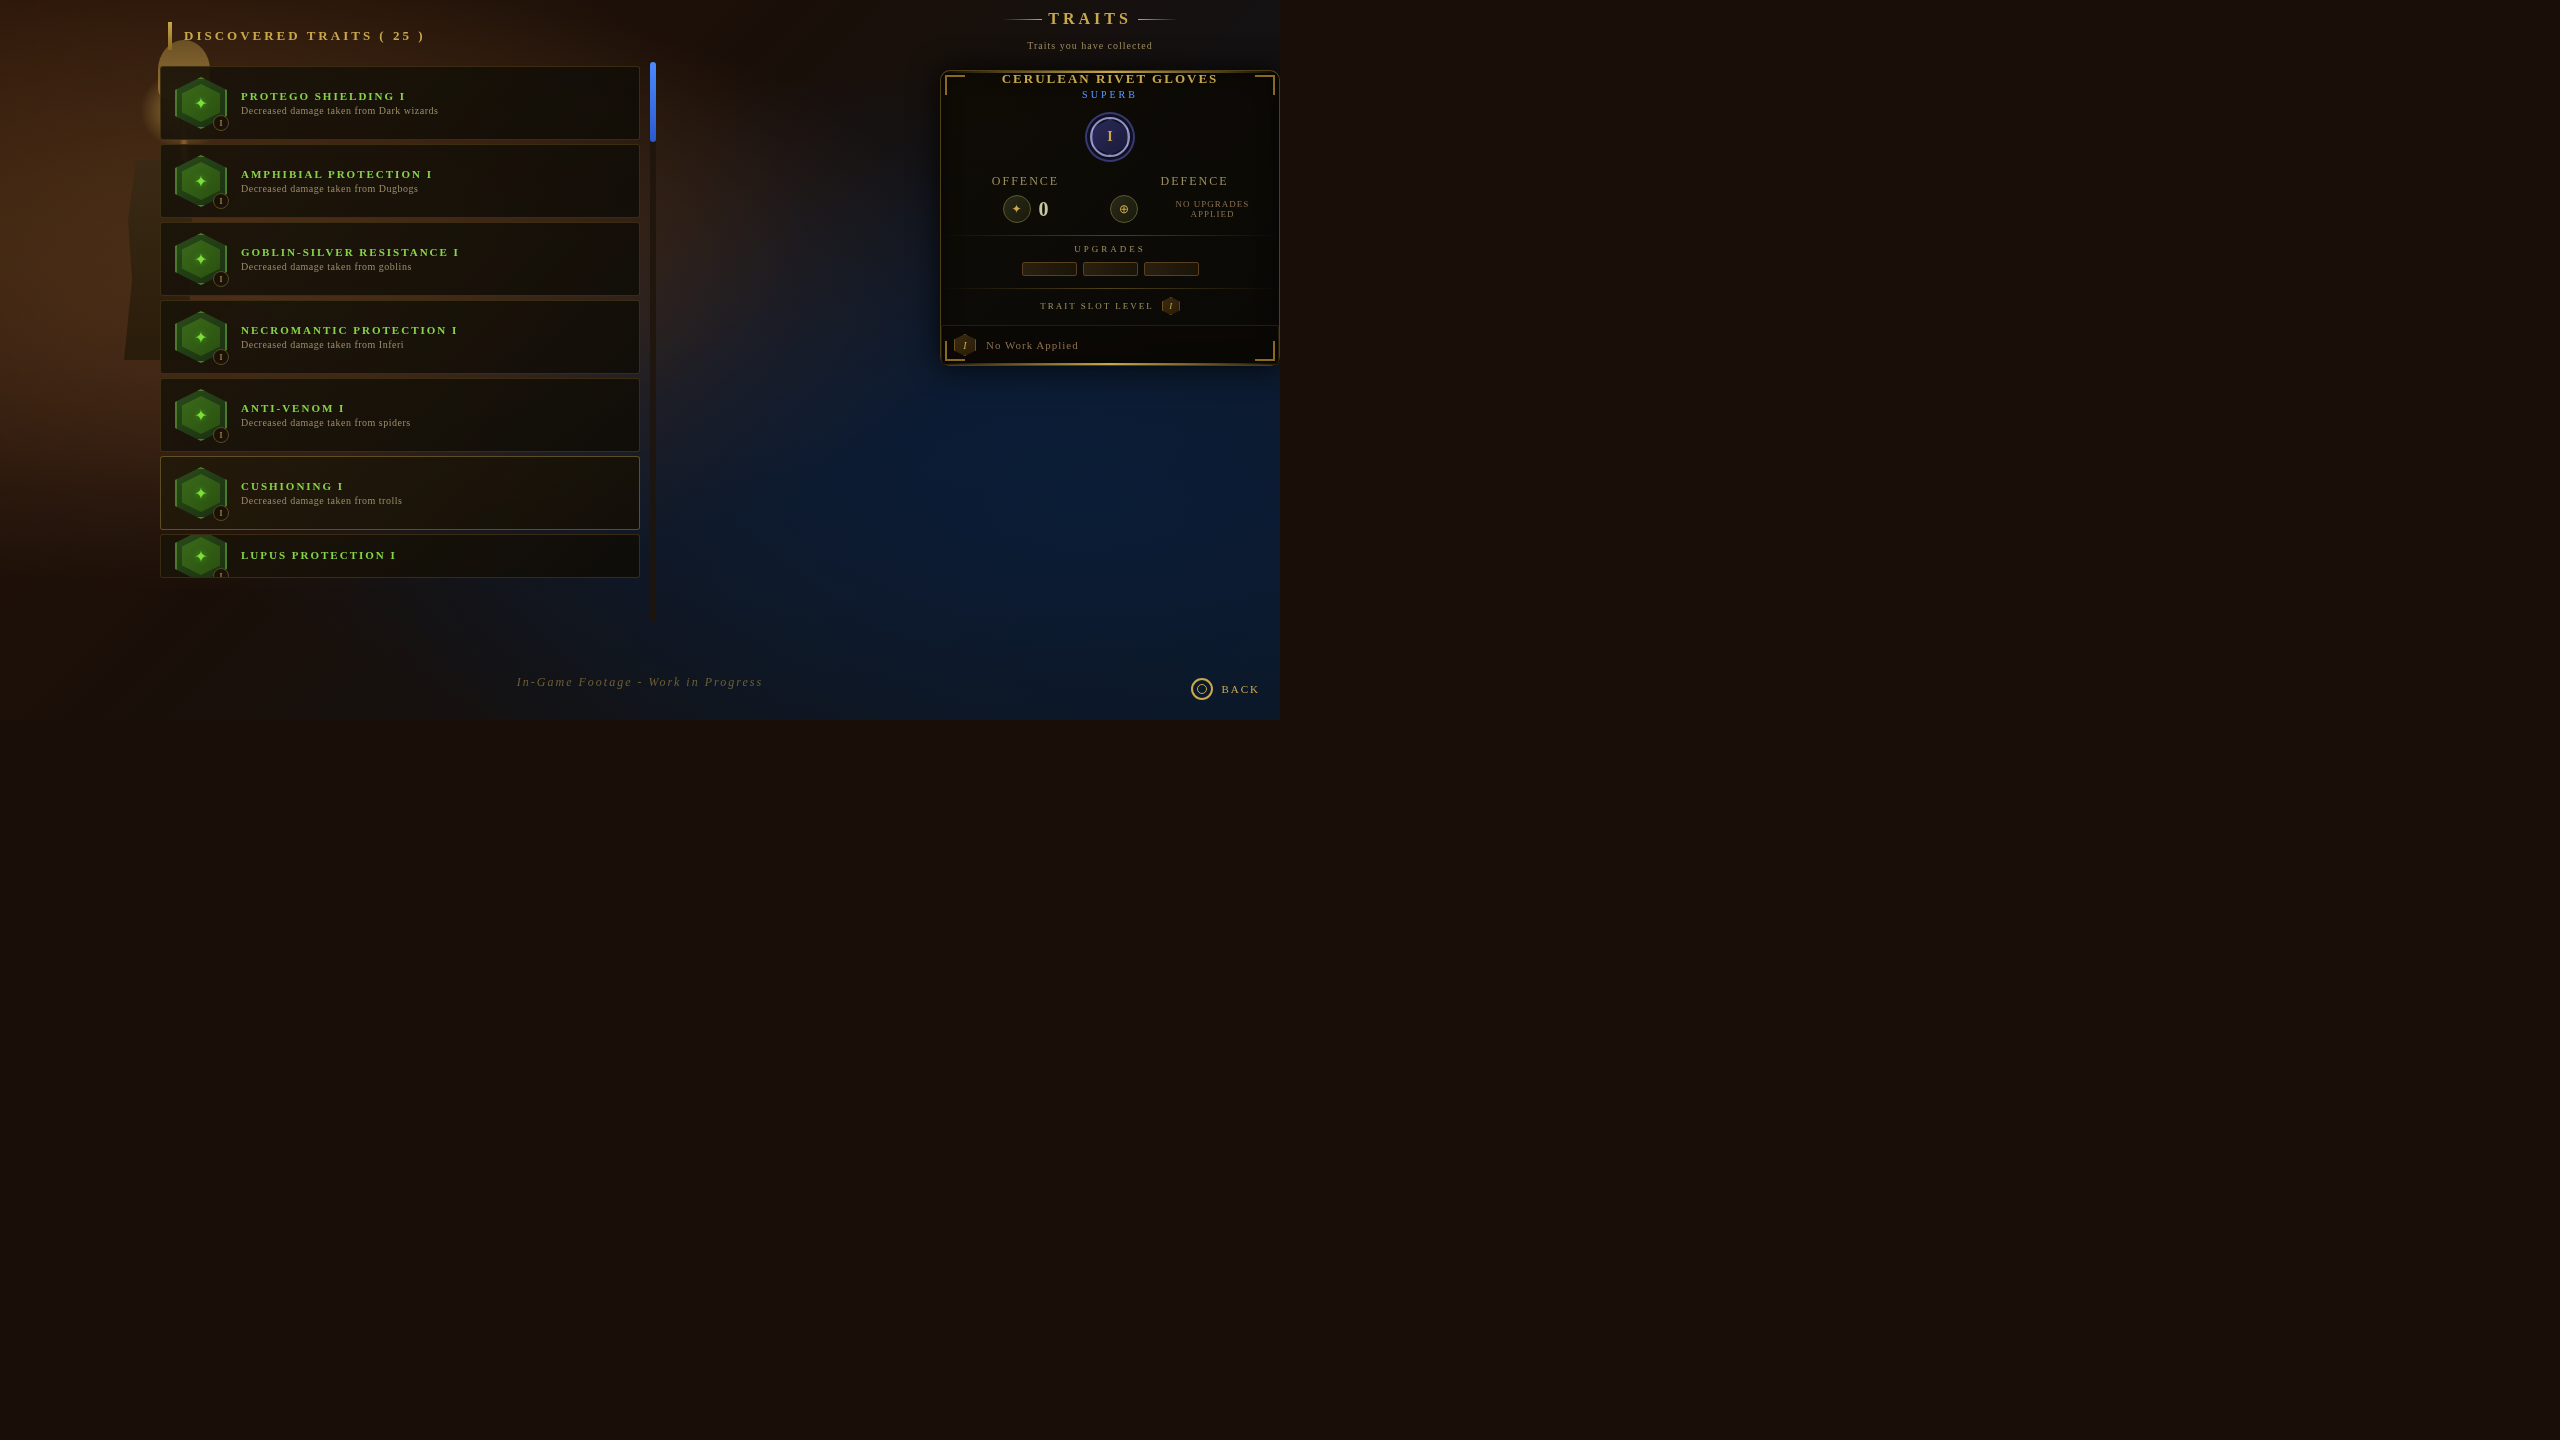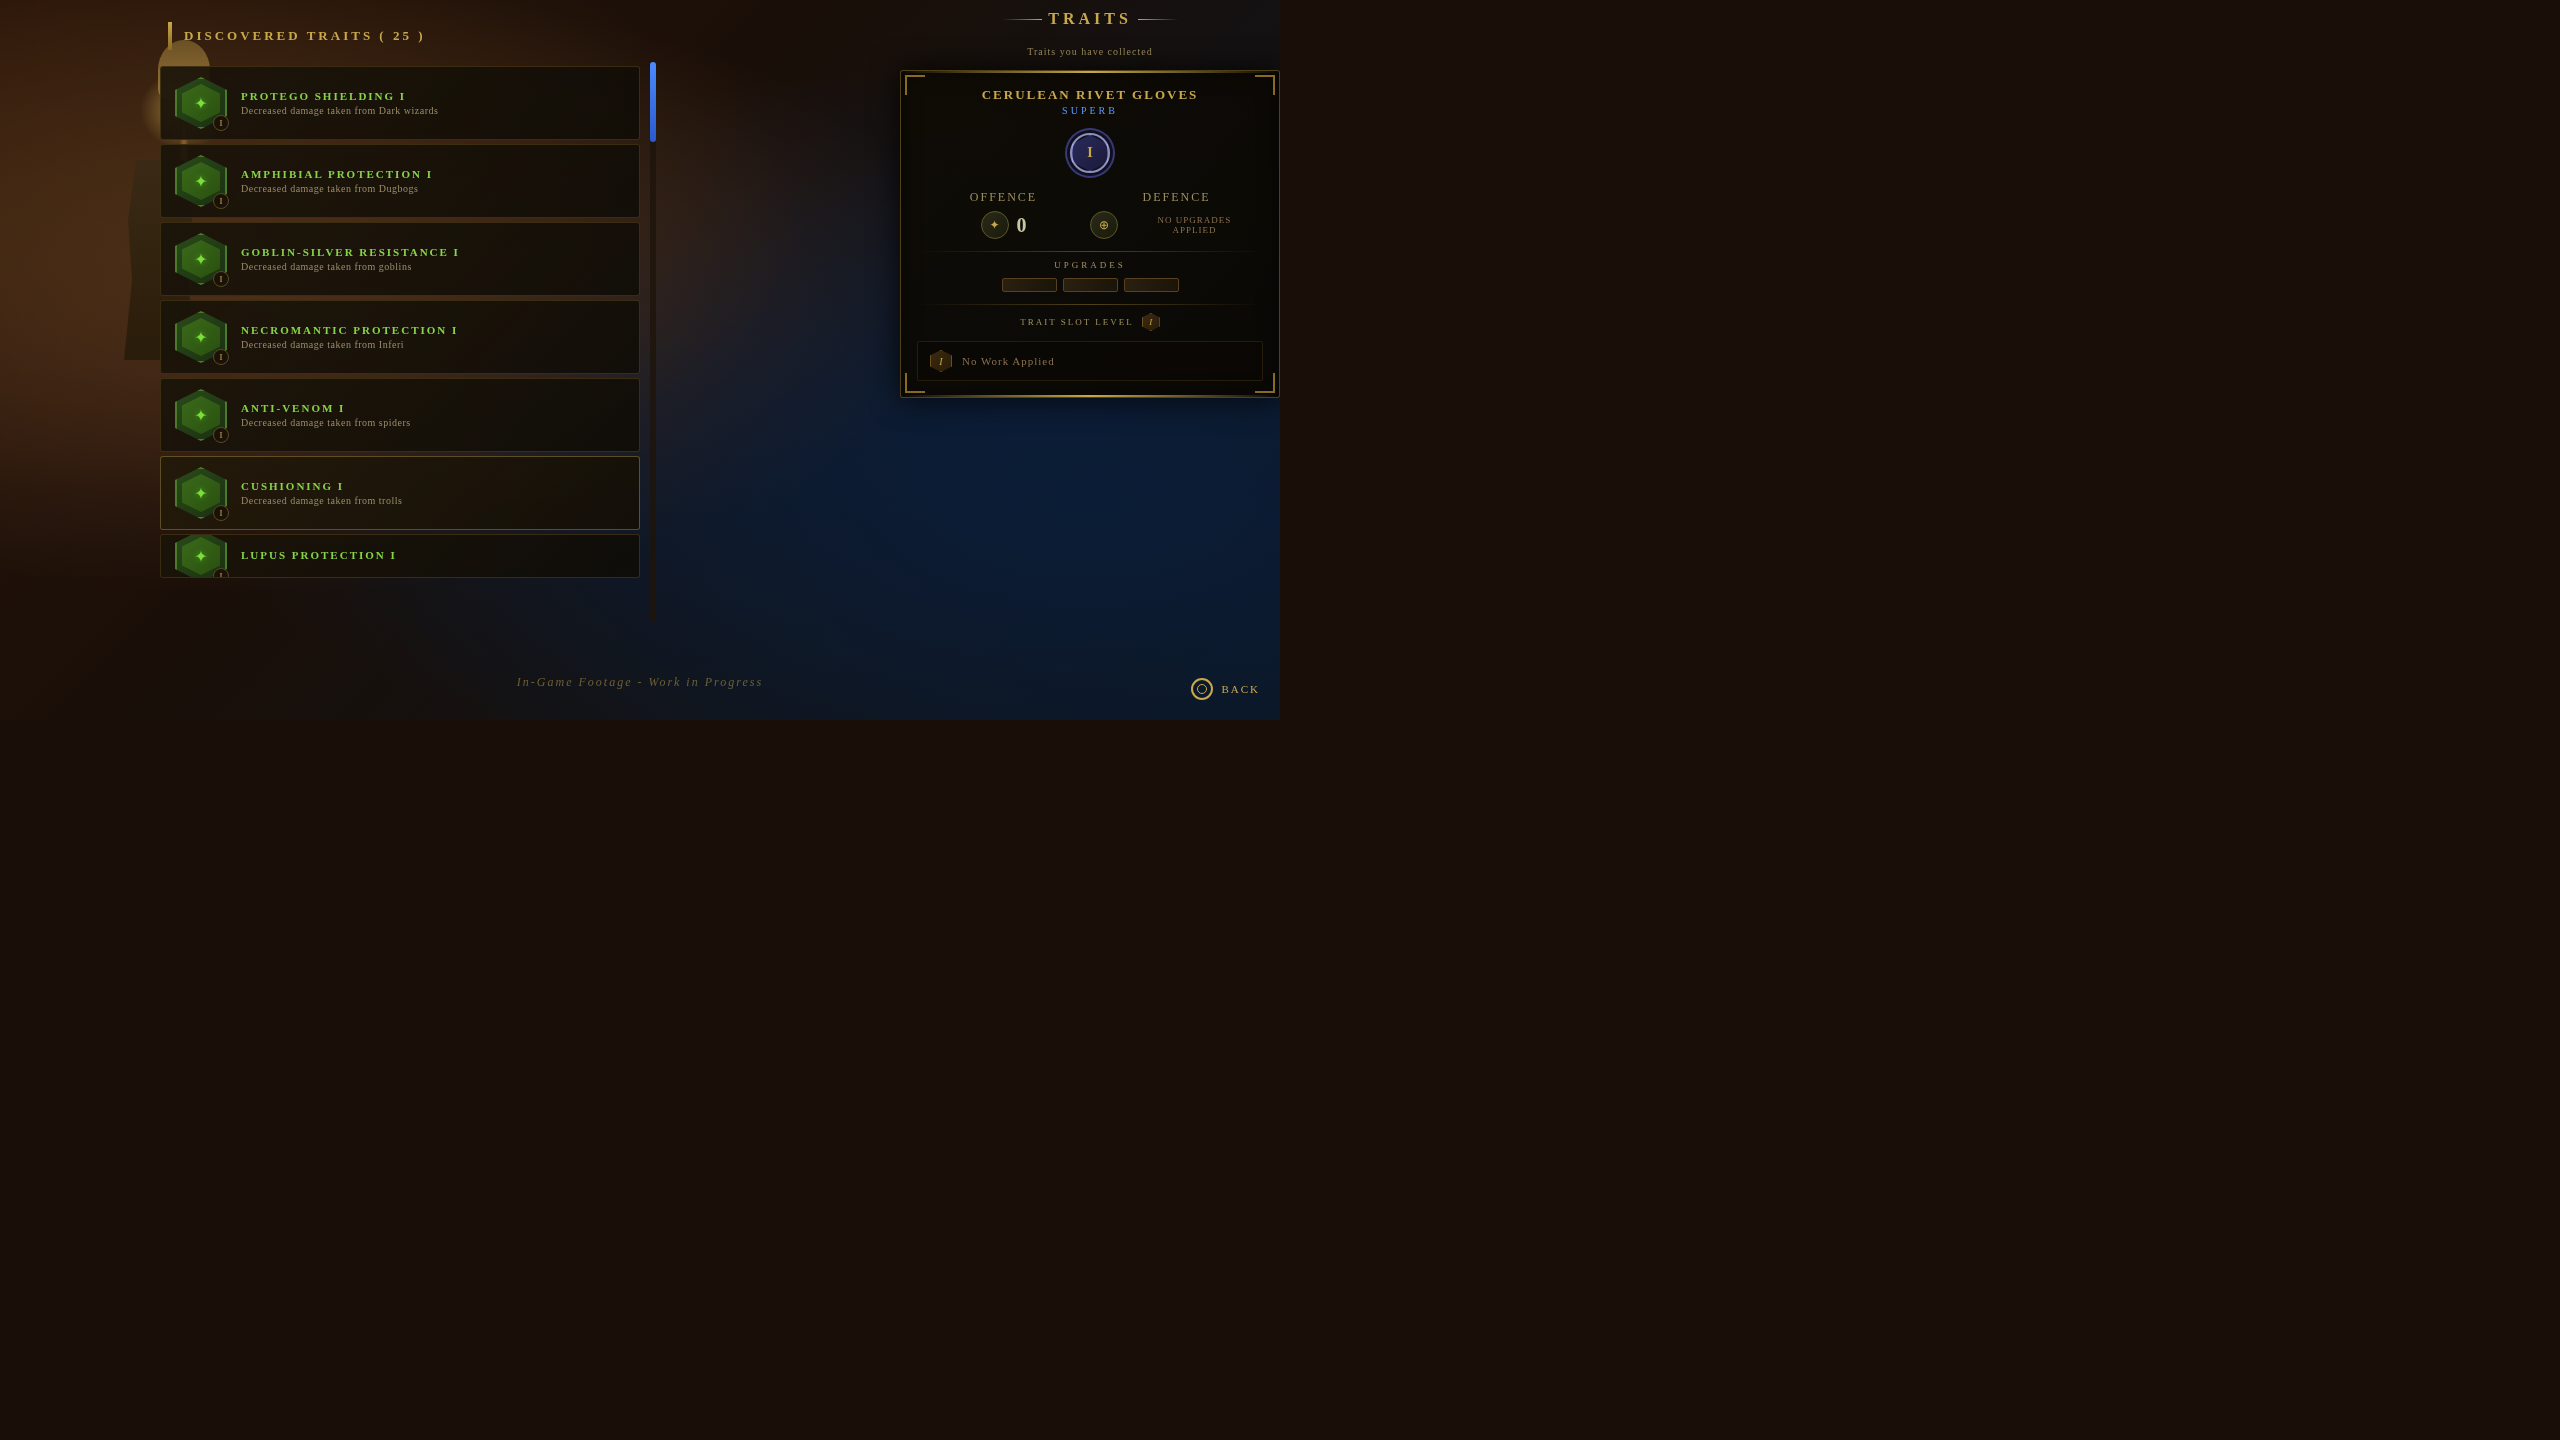--- a/index.html
+++ b/index.html
@@ -239,21 +239,21 @@
       top: 10px;
       text-align: center;
       width: 340px;
     }
 
     .traits-title-decoration {
       display: flex;
       align-items: center;
       justify-content: center;
       gap: 6px;
-      margin-bottom: 18px;
+      margin-bottom: 12px;
     }
 
     .deco-line {
       width: 40px;
       height: 1px;
       background: linear-gradient(to right, transparent, #c8a84b);
     }
 
     .deco-line.right {
       background: linear-gradient(to left, transparent, #c8a84b);
@@ -272,25 +272,24 @@
       color: #a09060;
       letter-spacing: 1px;
       margin-top: 12px;
     }
 
     
     .equip-card {
       position: absolute;
       top: 70px;
       right: 0;
-      width: 380px;
+      width: 340px;
       background: linear-gradient(135deg, rgba(15,12,6,0.95) 0%, rgba(10,8,4,0.95) 100%);
       border: 1px solid rgba(150,120,40,0.5);
-      border-radius: 3px;
-      padding: 16px;
+      border-radius: 10px;
       box-shadow: 0 0 30px rgba(0,0,0,0.8), inset 0 0 20px rgba(0,0,0,0.5);
     }
 
     .equip-card::before {
       content: '';
       position: absolute;
       top: 0; left: 0; right: 0;
       height: 2px;
       background: linear-gradient(to right, transparent, #c8a84b, transparent);
     }

